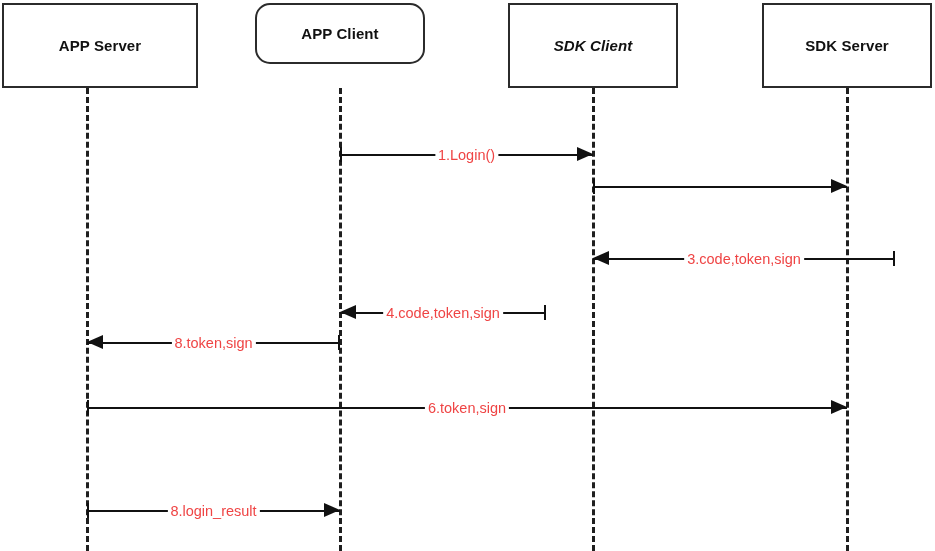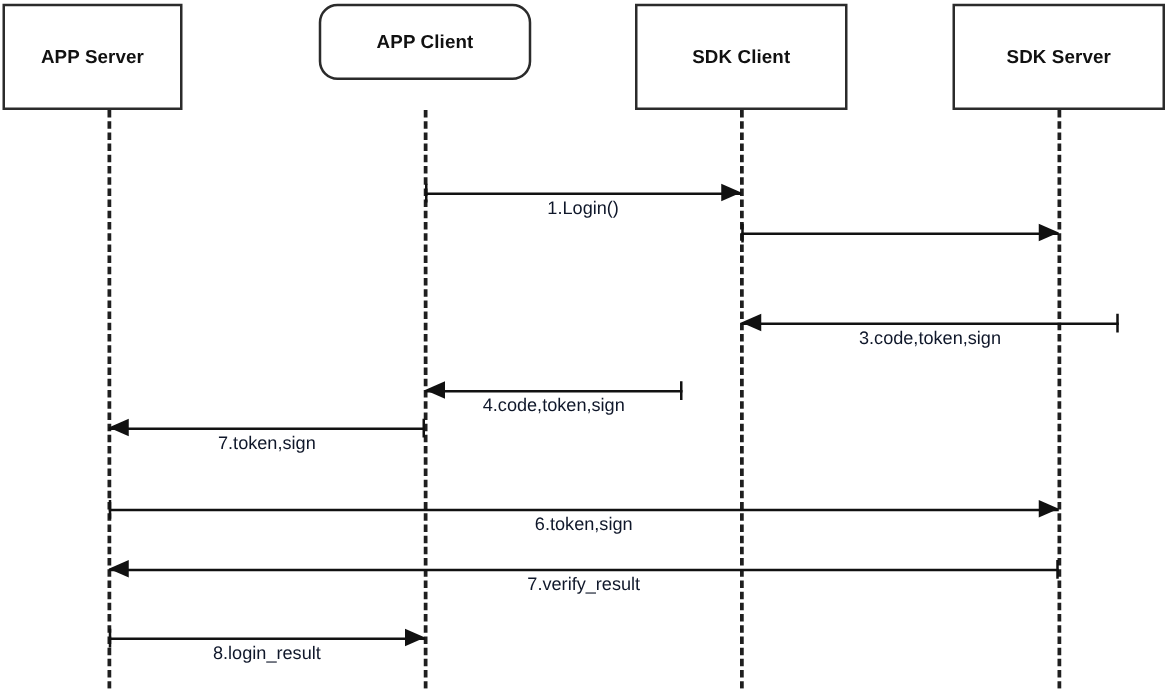--- a/index.html
+++ b/index.html
@@ -82,47 +82,47 @@
     right: 0;
     border-left: 16px solid #111111;
   }
   .arrowhead.to-left {
     left: 0;
     border-right: 16px solid #111111;
   }
 
   .msg-label {
     position: absolute;
-    top: 12px;
+    top: 0;
     left: 50%;
     transform: translateX(-50%);
     background: #ffffff;
     padding: 0 3px;
     font-size: 14.5px;
-    color: #0f172a;
+    color: #ef4444;
     line-height: 20px;
     white-space: nowrap;
     user-select: none;
   }
 </style>
 </head>
 <body>
 
 <div id="diagram">
     <div class="lifeline" style="left: 86px; top: 88px; height: 463px;"></div>
     <div class="lifeline" style="left: 339px; top: 88px; height: 463px;"></div>
     <div class="lifeline" style="left: 592px; top: 88px; height: 463px;"></div>
     <div class="lifeline" style="left: 846px; top: 88px; height: 463px;"></div>
-    <div class="participant" style="left: 2px; top: 3px; width: 144px; height: 85px;">
+    <div class="participant" style="left: 2px; top: 3px; width: 196px; height: 85px;">
       <span class="participant-label">APP Server</span>
     </div>
     <div class="participant" style="left: 255px; top: 3px; width: 170px; height: 61px; border-radius: 15px;">
       <span class="participant-label">APP Client</span>
     </div>
-    <div class="participant" style="left: 508px; top: 3px; width: 170px; height: 85px;">
+    <div class="participant" style="left: 508px; top: 3px; width: 170px; height: 85px; font-style: italic;">
       <span class="participant-label">SDK Client</span>
     </div>
     <div class="participant" style="left: 762px; top: 3px; width: 170px; height: 85px; align-items: center;">
       <span class="participant-label">SDK Server</span>
     </div>
     <div class="message" style="left: 340px; width: 253px; top: 145px;">
       <div class="msg-line"></div>
       <div class="msg-tail left"></div>
       <div class="arrowhead to-right"></div>
       <span class="msg-label">1.Login()</span>
@@ -141,33 +141,27 @@
     <div class="message" style="left: 340px; width: 206px; top: 303px;">
       <div class="msg-line"></div>
       <div class="msg-tail right"></div>
       <div class="arrowhead to-left"></div>
       <span class="msg-label">4.code,token,sign</span>
     </div>
     <div class="message" style="left: 87px; width: 253px; top: 333px;">
       <div class="msg-line"></div>
       <div class="msg-tail right"></div>
       <div class="arrowhead to-left"></div>
-      <span class="msg-label">7.token,sign</span>
+      <span class="msg-label">8.token,sign</span>
     </div>
     <div class="message" style="left: 87px; width: 760px; top: 398px; text-decoration: underline;">
       <div class="msg-line"></div>
       <div class="msg-tail left"></div>
       <div class="arrowhead to-right"></div>
       <span class="msg-label">6.token,sign</span>
-    </div>
-    <div class="message" style="left: 87px; width: 760px; top: 446px;">
-      <div class="msg-line"></div>
-      <div class="msg-tail right"></div>
-      <div class="arrowhead to-left"></div>
-      <span class="msg-label">7.verify_result</span>
     </div>
     <div class="message" style="left: 87px; width: 253px; top: 501px;">
       <div class="msg-line"></div>
       <div class="msg-tail left"></div>
       <div class="arrowhead to-right"></div>
       <span class="msg-label">8.login_result</span>
     </div>
   </div>
 
 </body></html>

